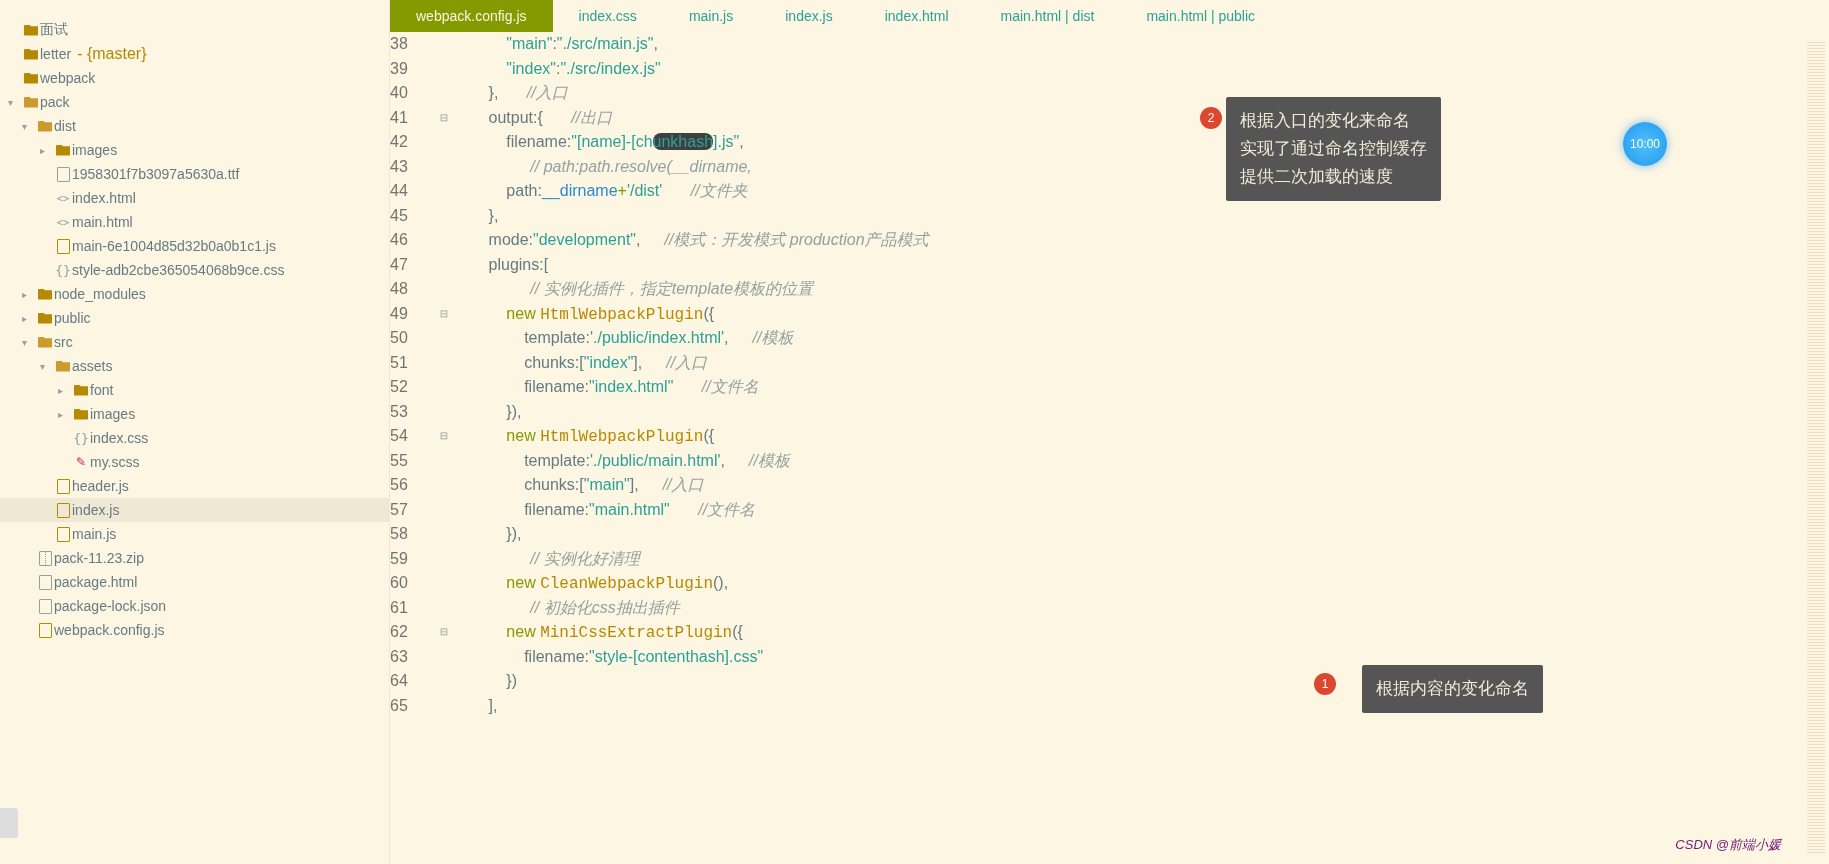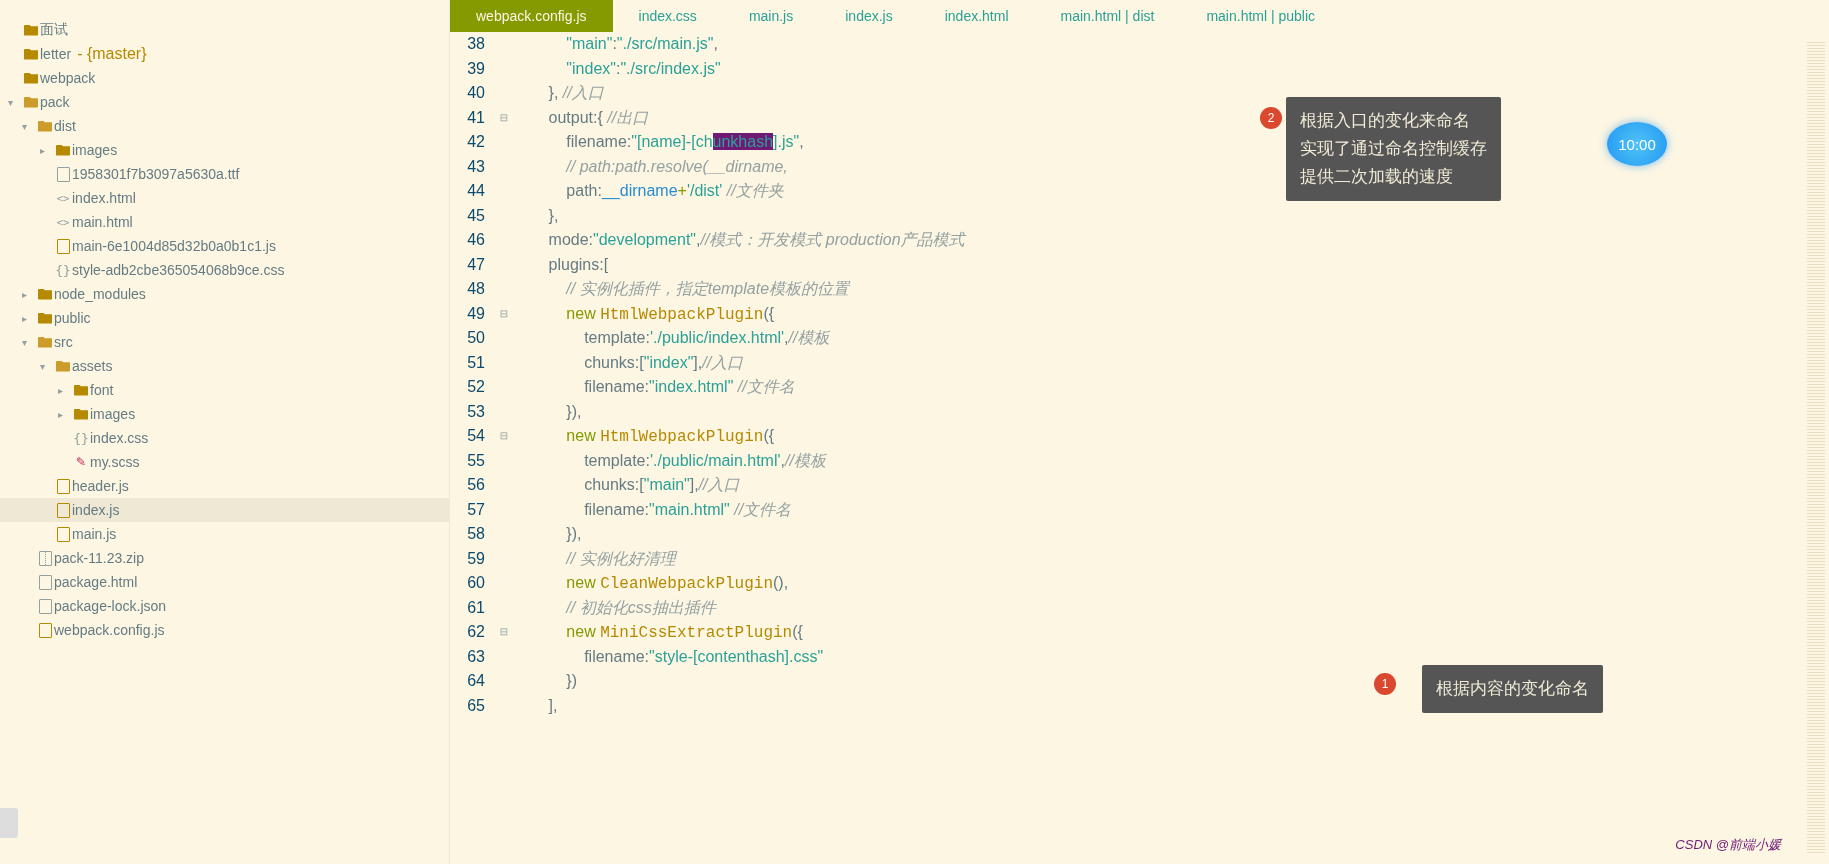--- a/index.html
+++ b/index.html
@@ -1,53 +1,53 @@
 <!DOCTYPE html>
 <html><head>
 <meta charset="utf-8">
 <style>
 *{margin:0;padding:0;box-sizing:border-box;font-family:"Microsoft YaHei",Arial,sans-serif;}
 body{background:#fdf6e3;display:flex;height:864px;overflow:hidden;font-size:14px;color:#657b83;}
-.sidebar{width:450px;background:#fdf6e3;border-right:1px solid #eee8d5;overflow-y:auto;padding-top:18px;}
+.sidebar{width:390px;background:#fdf6e3;border-right:1px solid #eee8d5;overflow-y:auto;padding-top:18px;}
 .tree-item{display:flex;align-items:center;height:24px;padding-left:8px;cursor:pointer;white-space:nowrap;}
 .tree-item.selected{background:#eee8d5;}
 .tree-item .arrow{width:14px;color:#93a1a1;font-size:10px;}
 .tree-item .icon{width:18px;display:inline-flex;align-items:center;justify-content:center;}
 .tree-item .label{color:#657b83;}
 .tree-item .branch{color:#b58900;margin-left:6px;font-size:16px;}
 .icon-folder::before{content:"";display:inline-block;width:14px;height:11px;background:#b58900;border-radius:1px;clip-path:polygon(0 0,40% 0,48% 15%,100% 15%,100% 100%,0 100%);}
 .icon-folder.open::before{background:#cb9b2b;}
 .icon-file-js::before{content:"";display:inline-block;width:11px;height:13px;border:1px solid #b58900;border-radius:1px;}
 .icon-file-css::before{content:"{}";color:#93a1a1;font-family:monospace;font-size:13px;}
 .icon-file-html::before{content:"<>";color:#93a1a1;font-family:monospace;font-size:11px;}
 .icon-file-generic::before{content:"";display:inline-block;width:11px;height:13px;border:1px solid #93a1a1;border-radius:1px;}
 .icon-file-zip::before{content:"";display:inline-block;width:11px;height:13px;border:1px solid #93a1a1;border-radius:1px;background:linear-gradient(#93a1a1 1px,transparent 1px) 5px 0/1px 2px repeat-y;}
 .icon-file-scss::before{content:"✎";color:#c71c4e;font-size:12px;}
 .i1{padding-left:8px;}.i2{padding-left:22px;}.i3{padding-left:40px;}.i4{padding-left:58px;}
 .main{flex:1;display:flex;flex-direction:column;position:relative;}
 .tabs{display:flex;background:#fdf6e3;height:32px;}
 .tab{padding:0 26px;display:flex;align-items:center;color:#2aa198;cursor:pointer;font-size:14px;}
 .tab.active{background:#859900;color:#fdf6e3;}
 .editor{flex:1;display:flex;background:#fdf6e3;overflow:hidden;font-family:Consolas,monospace;font-size:16px;line-height:24.5px;}
-.gutter{width:45px;text-align:right;color:#0c4a6e;padding-right:10px;user-select:none;}
+.gutter{width:45px;text-align:left;color:#737373;padding-right:10px;user-select:none;}
 .gutter .ln{height:24.5px;}
 .fold{width:18px;color:#93a1a1;font-size:10px;padding-top:0;}
 .fold .fm{height:24.5px;display:flex;align-items:center;justify-content:center;}
 .code{flex:1;white-space:pre;}
 .cl{height:24.5px;}
 .p{color:#657b83;}
 .k{color:#b58900;font-family:Liberation Mono, monospace;}
 .s{color:#2aa198;}
-.c{color:#93a1a1;font-style:italic;}
+.c{color:#93a1a1;font-style:italic;margin-left:24px;}
 .fn{color:#268bd2;}
 .op{color:#859900;}
-.hl{background:#701a75;border-radius:0;}
+.hl{background:#404040;border-radius:8px;}
 .tooltip{position:absolute;background:#555;color:#f0ead6;padding:10px 14px;border-radius:2px;font-size:17px;line-height:28px;}
 .badge{position:absolute;width:22px;height:22px;border-radius:50%;background:#d9482f;color:#fff;display:flex;align-items:center;justify-content:center;font-size:12px;}
-.clock{position:absolute;right:162px;top:122px;width:60px;height:44px;border-radius:50%;background:radial-gradient(circle,#4fc3f7,#2196f3);color:#fff;display:flex;align-items:center;justify-content:center;font-size:15px;box-shadow:0 0 8px rgba(33,150,243,.6);}
+.clock{position:absolute;right:162px;top:122px;width:44px;height:44px;border-radius:50%;background:radial-gradient(circle,#4fc3f7,#2196f3);color:#fff;display:flex;align-items:center;justify-content:center;font-size:12px;box-shadow:0 0 8px rgba(33,150,243,.6);}
 .minimap{position:absolute;right:0;top:32px;bottom:0;width:28px;background:#fdf6e3;}
 .minimap::before{content:"";position:absolute;left:6px;right:4px;top:10px;bottom:10px;background:repeating-linear-gradient(#c9be8f 0 1px,transparent 1px 3px);opacity:.4;}
 .watermark{position:absolute;right:48px;bottom:10px;color:#701a75;font-size:13px;font-style:italic;}
 .corner-tab{position:absolute;left:0;bottom:26px;width:18px;height:30px;background:#ddd;border-radius:0 3px 3px 0;}
 </style>
 </head>
 <body>
 
 <div class="sidebar" id="sidebar">
     <div class="tree-item i1">

